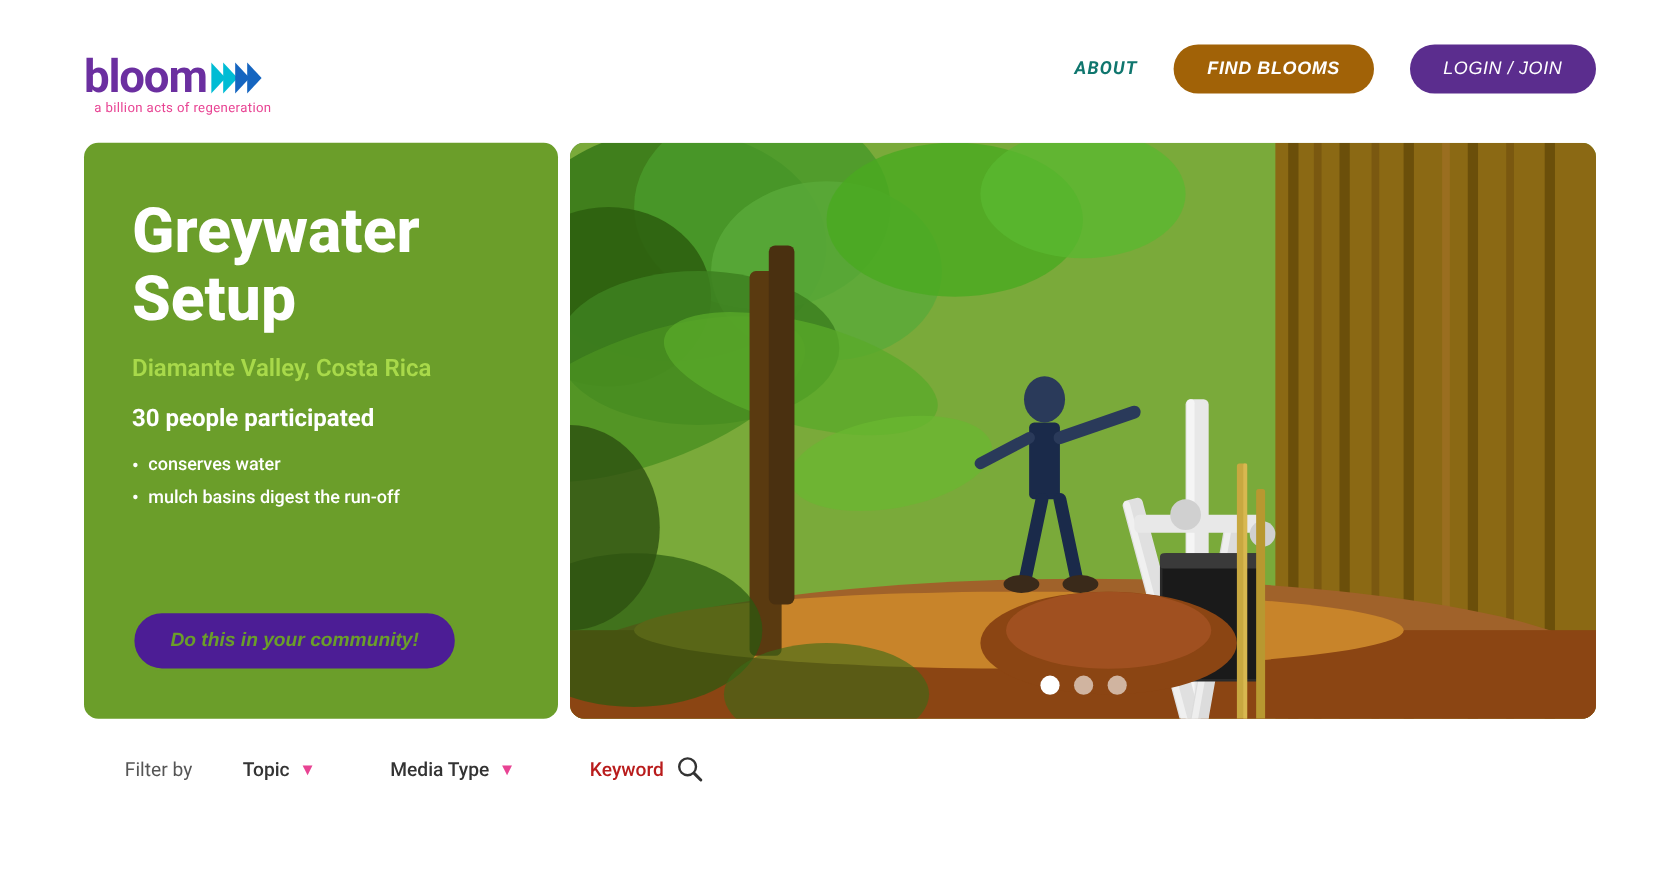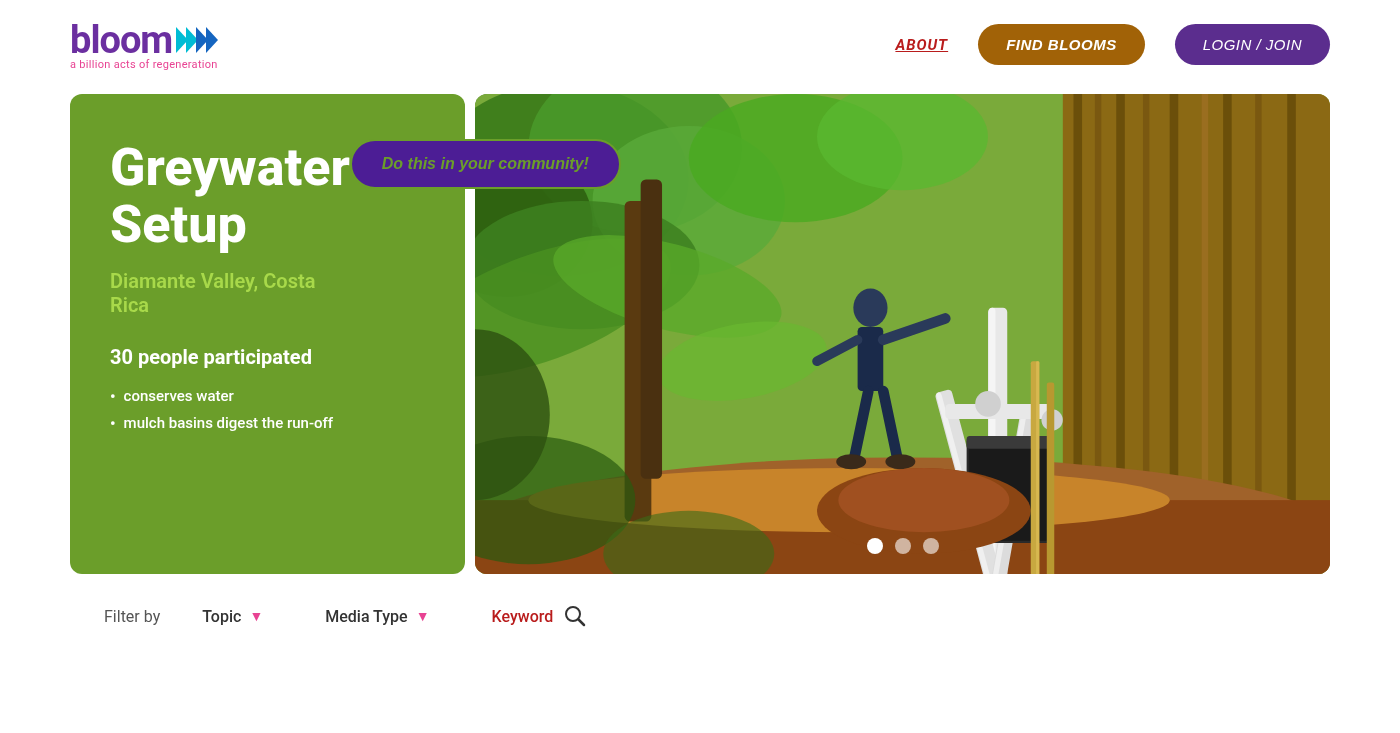--- a/index.html
+++ b/index.html
@@ -15,21 +15,22 @@
     .header {
       display: flex;
       align-items: center;
       justify-content: space-between;
       padding: 18px 70px;
       background: #fff;
     }
     .logo-container {
       display: flex;
       flex-direction: column;
-      align-items: flex-start;
+      align-items: flex-end;
+      margin-top: 25px;
     }
     .logo-text {
       display: flex;
       align-items: center;
       gap: 4px;
     }
     .logo-word {
       font-size: 38px;
       font-weight: 700;
       color: #6b2fa0;
@@ -51,26 +52,25 @@
     }
 
     .nav {
       display: flex;
       align-items: center;
       gap: 30px;
     }
     .nav-about {
       font-size: 15px;
       font-weight: 700;
-      color: #b91c1c;
+      color: #0f766e;
       letter-spacing: 1px;
       text-transform: uppercase;
       cursor: pointer;
       font-style: italic;
-      text-decoration: underline;
     }
     .nav-find-blooms {
       background: #a16207;
       color: #fff;
       font-size: 15px;
       font-weight: 700;
       padding: 12px 28px;
       border-radius: 30px;
       cursor: pointer;
       border: none;
@@ -103,37 +103,37 @@
 
     
     .left-card {
       background: #6b9e2a;
       border-radius: 12px;
       padding: 45px 40px 40px 40px;
       width: 395px;
       min-height: 480px;
       flex-shrink: 0;
       display: flex;
-      flex-direction: row;
+      flex-direction: column;
       justify-content: space-between;
       position: relative;
       z-index: 1;
     }
     .card-title {
       font-size: 52px;
       font-weight: 800;
       color: #fff;
       line-height: 1.1;
       margin-bottom: 16px;
     }
     .card-location {
       font-size: 20px;
       font-weight: 600;
       color: #a8d94a;
-      margin-bottom: 28px;
+      margin-bottom: 18px;
     }
     .card-participants {
       font-size: 20px;
       font-weight: 700;
       color: #fff;
       margin-bottom: 18px;
     }
     .card-bullets {
       list-style: none;
       margin-bottom: 30px;

